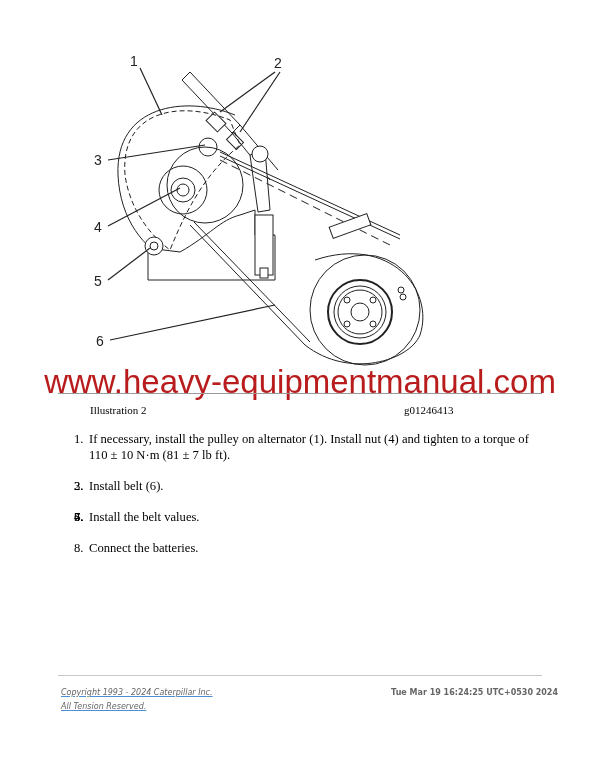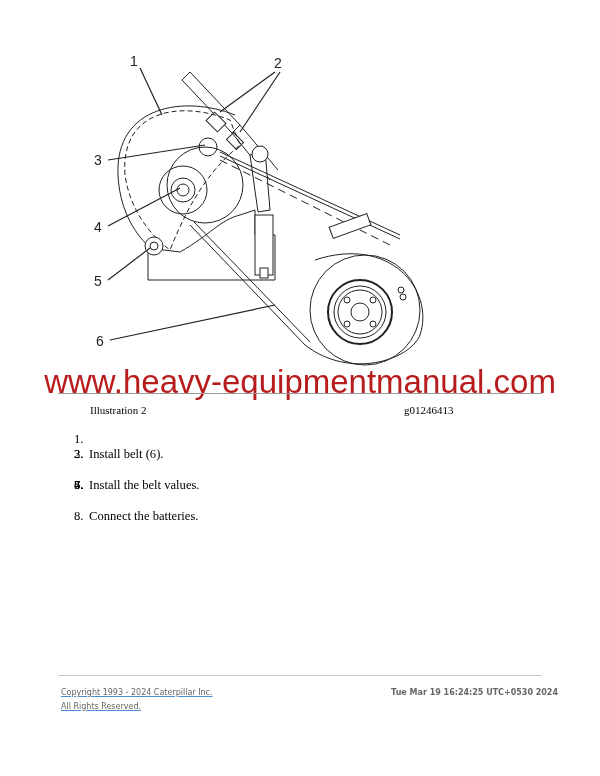--- a/index.html
+++ b/index.html
@@ -7,21 +7,21 @@
   .illustration { position: absolute; left: 90px; top: 50px; width: 340px; height: 320px; }
   .watermark { position: absolute; left: 0; width: 600px; top: 362px; text-align: center; font-family: "Liberation Sans", sans-serif; font-size: 33px; color: #b91c1c; letter-spacing: 0px; line-height: 40px; white-space: nowrap; }
   .fig-rule { position: absolute; left: 58px; top: 393px; width: 484px; height: 1px; background: #9a9a9a; }
   .caption-left { position: absolute; left: 90px; top: 404px; font-size: 11px; }
   .caption-right { position: absolute; left: 404px; top: 404px; font-size: 11px; }
   .steps { position: absolute; left: 58px; top: 431px; width: 490px; margin: 0; padding: 0; list-style: none; font-size: 12.6px; line-height: 16px; }
   .steps li { position: relative; padding-left: 31px; margin-bottom: 15px; }
   .steps .num { position: absolute; left: 16px; top: 0; }
   .foot-rule { position: absolute; left: 58px; top: 675px; width: 484px; height: 1px; background: #c8c8c8; }
   .foot { font-family: "DejaVu Sans", sans-serif; font-size: 8px; color: #666; }
-  .foot a { color: #666; text-decoration: underline; text-decoration-color: #4a8fd6; }
+  .foot a { color: #666; text-decoration: underline; text-decoration-color: #4a8fd6; font-style: italic; }
   .copyright { position: absolute; left: 61px; top: 688px; }
   .rights { position: absolute; left: 61px; top: 702px; }
   .timestamp { position: absolute; right: 42px; top: 688px; font-weight: bold; }
 </style>
 </head>
 <body>
 
 <div class="illustration">
   <svg width="340" height="320" viewBox="0 0 340 320" fill="none" stroke="#222" stroke-width="1">
 
@@ -90,26 +90,26 @@
   </svg>
 </div>
 
 <div class="watermark">www.heavy-equipmentmanual.com</div>
 
 <div class="fig-rule"></div>
 <div class="caption-left">Illustration 2</div>
 <div class="caption-right">g01246413</div>
 
 <ol class="steps">
-  <li><span class="num">1.</span></li>
+  <li><span class="num">1.</span><span>If necessary, install the pulley on alternator (1). Install nut (4) and tighten to a torque of 110 ± 10 N·m (81 ± 7 lb ft).</span></li>
   <li><span class="num">2.</span></li>
   <li><span class="num">3.</span><span>Install belt (6).</span></li>
   <li><span class="num">4.</span></li>
   <li><span class="num">5.</span></li>
   <li><span class="num">6.</span></li>
   <li><span class="num">7.</span><span>Install the belt values.</span></li>
   <li><span class="num">8.</span><span>Connect the batteries.</span></li>
 </ol>
 
 <div class="foot-rule"></div>
 <div class="foot copyright"><a>Copyright 1993 - 2024 Caterpillar Inc.</a></div>
-<div class="foot rights"><a>All Rights Reserved.</a></div>
+<div class="foot rights"><a>All Tension Reserved.</a></div>
 <div class="foot timestamp">Tue Mar 19 16:24:25 UTC+0530 2024</div>
 
 </body></html>

